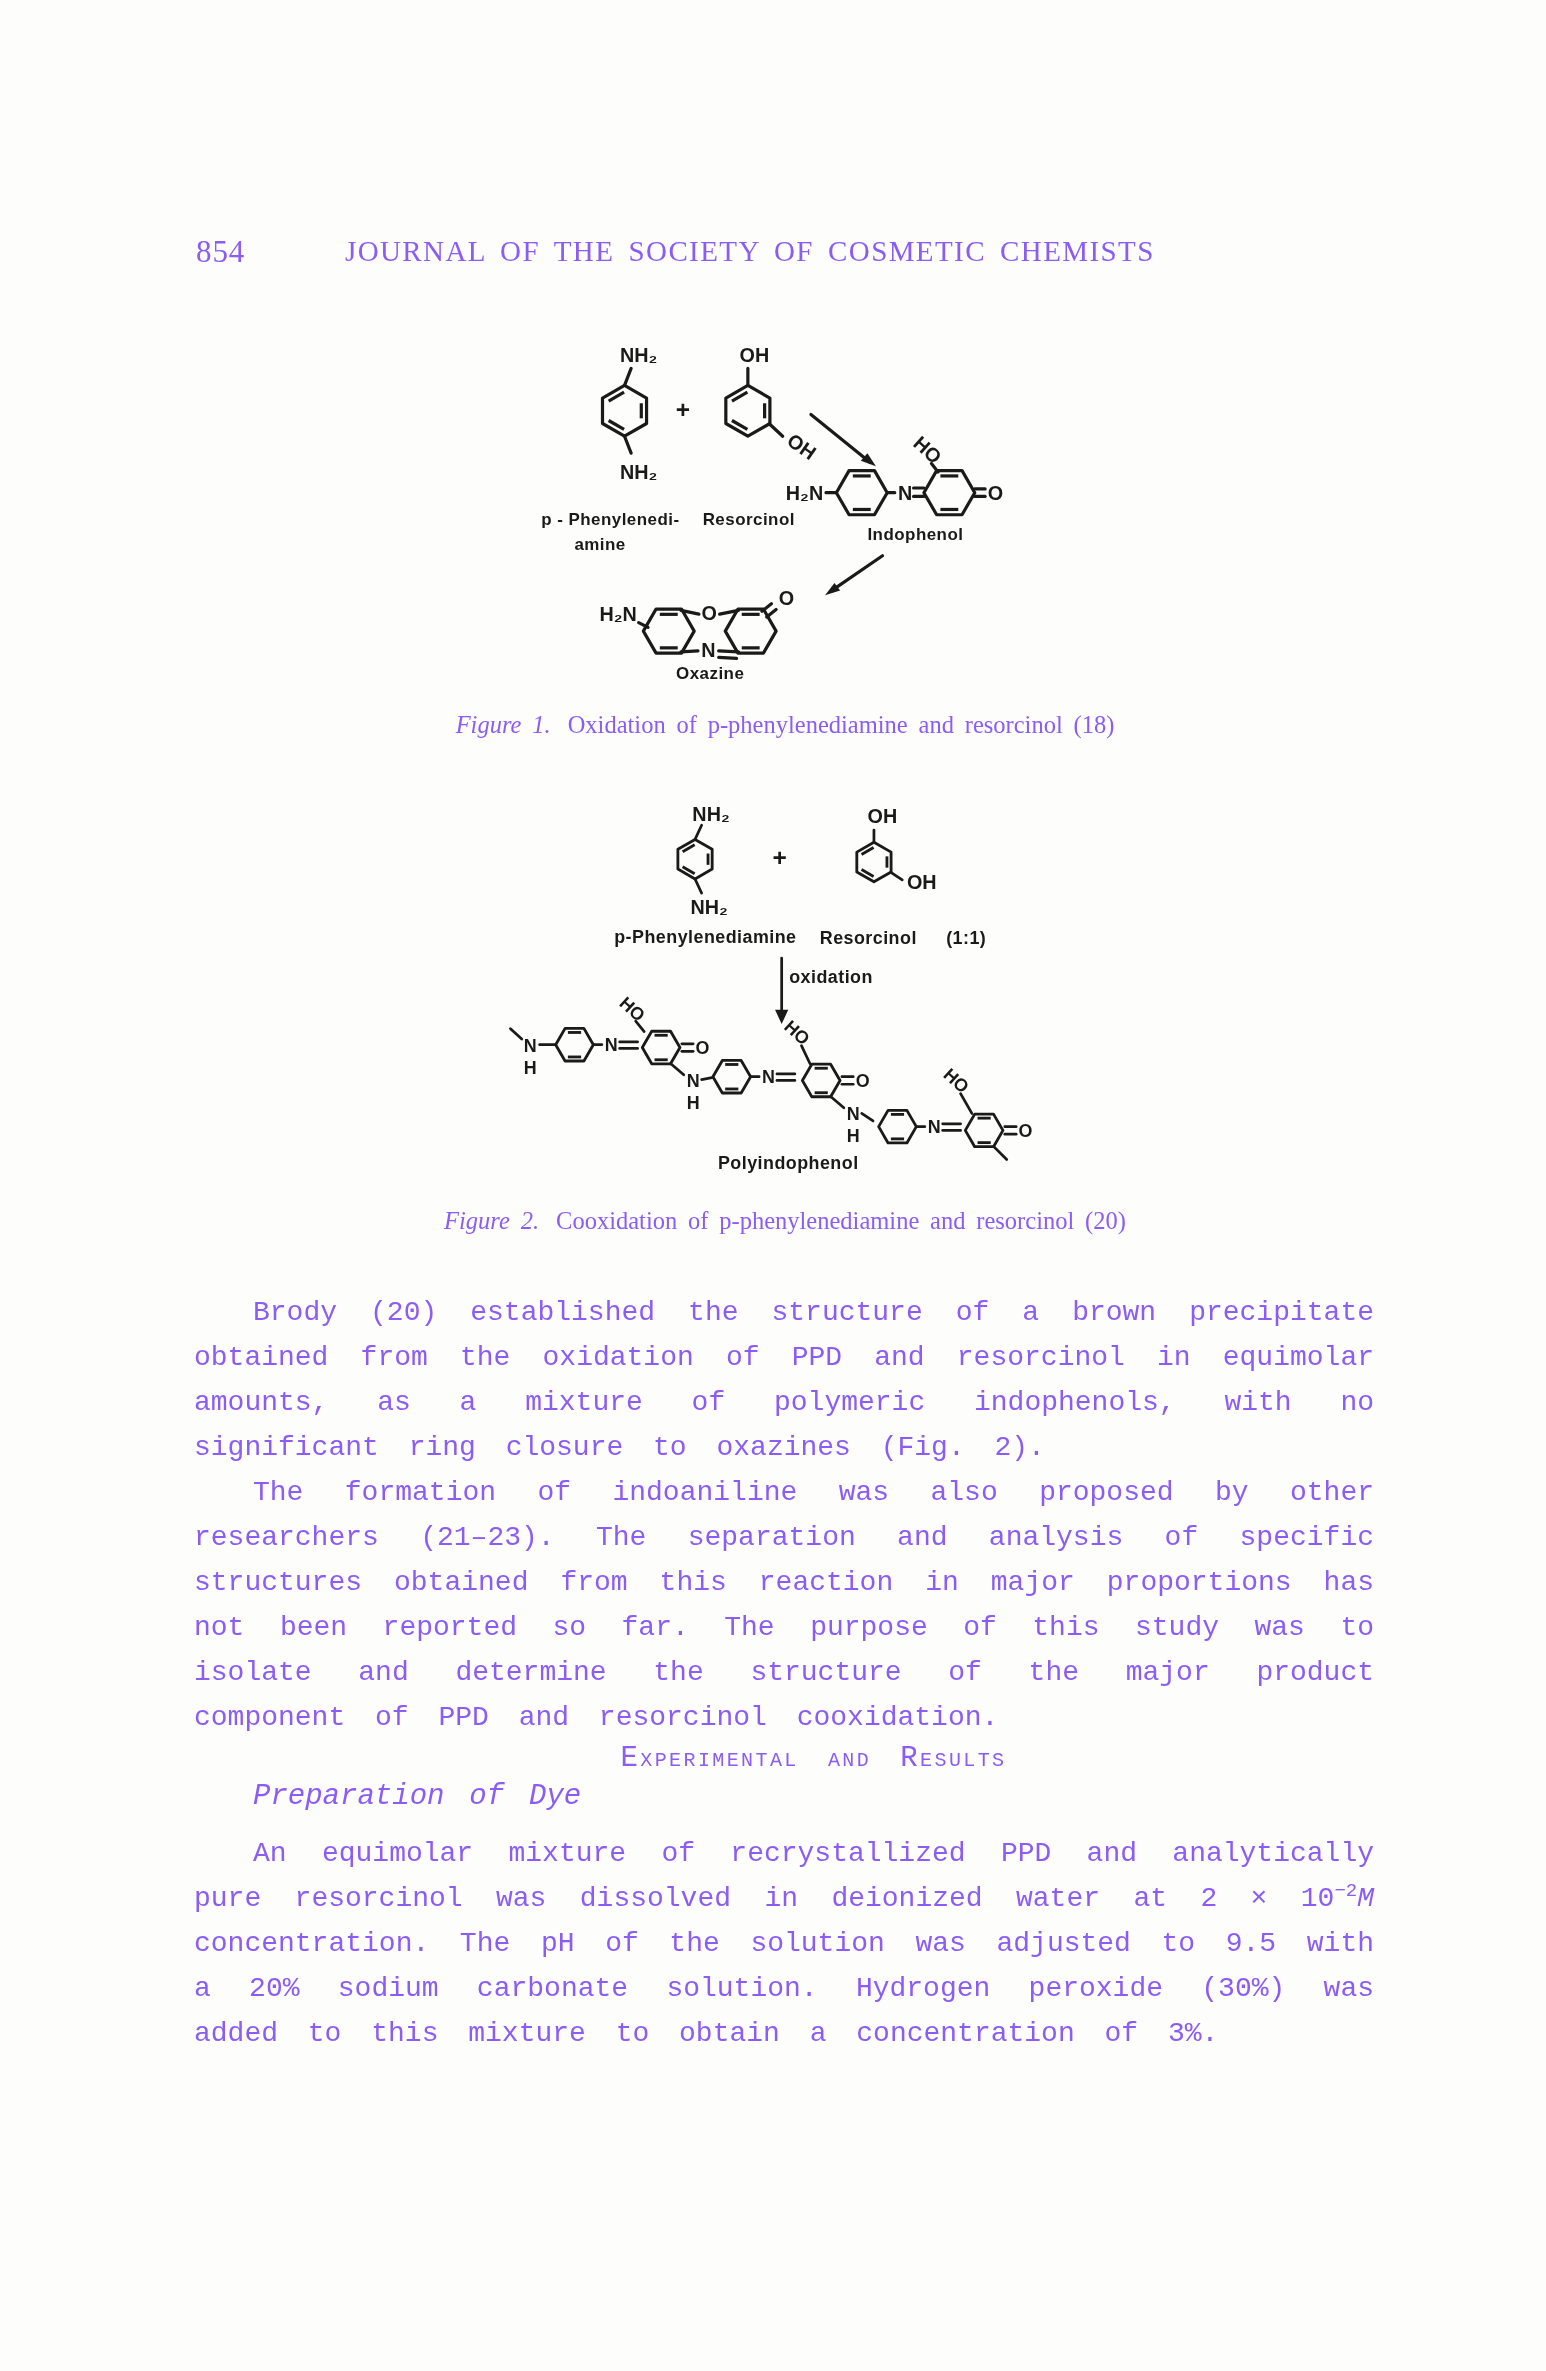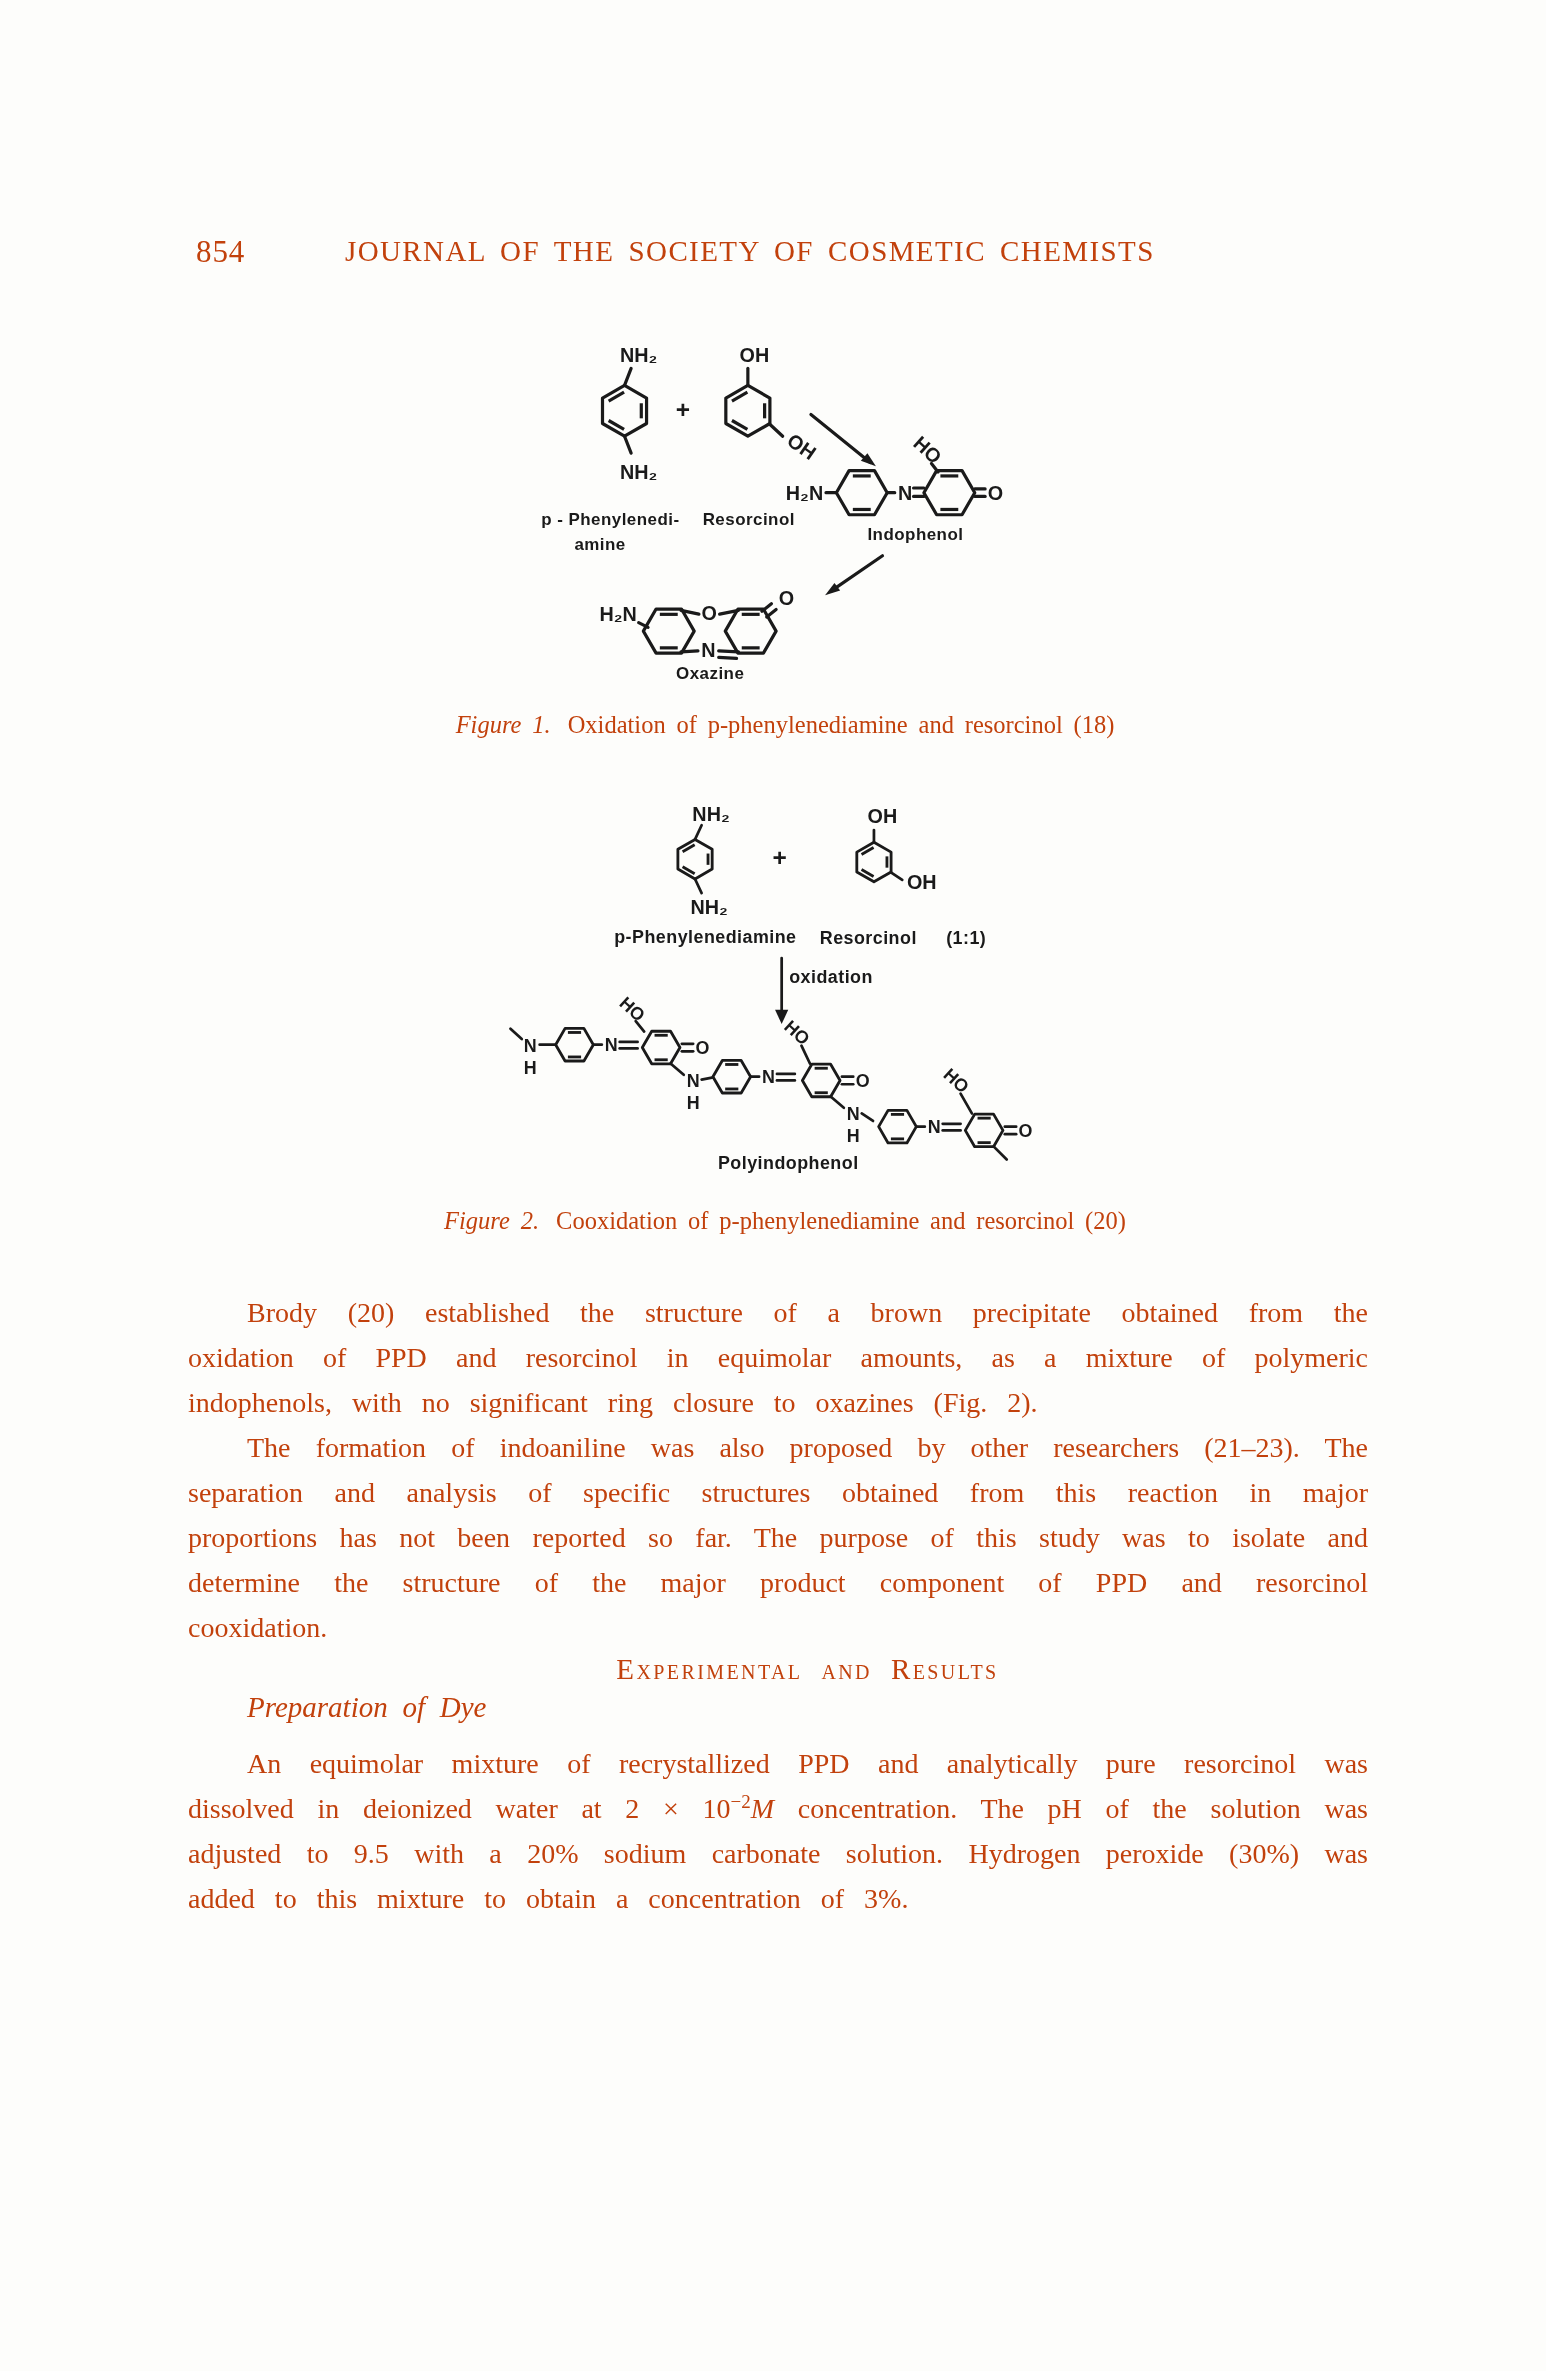--- a/index.html
+++ b/index.html
@@ -1,18 +1,18 @@
 <!DOCTYPE html>
 <html style="font-size:15px"><head>
 <meta charset="utf-8">
 <style>
   html,body{margin:0;padding:0;background:#e8e8e4;}
   .page{
     position:relative;width:1546px;height:2372px;margin:0 auto;
-    background:#fdfdfb;color:#c2410c;overflow:hidden;
+    background:#fdfdfb;color:#8b5cf6;overflow:hidden;
     font-family:"Liberation Serif","DejaVu Serif",serif;
   }
   
   .hdr-num{position:absolute;left:196px;top:234px;font-size:31px;letter-spacing:0.9px;}
   .hdr-title{position:absolute;left:334px;top:235px;font-size:29px;letter-spacing:1.4px;word-spacing:5.6px;margin-left:11px;}
   
   svg.fig{position:absolute;overflow:visible;}
   #fig1{left:471px;top:311px;}
   #fig2{left:405px;top:796px;}
   .bond{stroke:#1a1a1a;stroke-width:3.4;fill:none;stroke-linecap:round;}
@@ -27,22 +27,22 @@
   .nm2{font:bold 19px "Liberation Sans","DejaVu Sans",sans-serif;text-anchor:middle;letter-spacing:.5px;}
   .plus{font:bold 26px "Liberation Sans","DejaVu Sans",sans-serif;text-anchor:middle;}
   .ae{text-anchor:end;}
   .as{text-anchor:start;}
   
   .caption{position:absolute;left:188px;width:1194px;text-align:center;font-size:24.5px;word-spacing:4.7px;}
   #cap1{top:711px;}
   #cap2{top:1207px;}
   .cap-label{font-style:italic;margin-right:17px;}
   
-  .flow{position:absolute;left:188px;top:1290px;width:1180px;
-        font-size:28px;line-height:45px;text-align:justify;word-spacing:13px;}
+  .flow{position:absolute;left:194px;top:1290px;width:1180px;
+        font-size:28px;line-height:45px;text-align:justify;word-spacing:13px;font-family:Liberation Mono, monospace;}
   .flow p{margin:0;text-indent:59px;}
   .sec-heading{margin:32px 0 0;text-align:center;text-indent:0;
        font-variant:small-caps;font-size:29px;letter-spacing:2.4px;word-spacing:9.4px;line-height:38px;}
   .sub-heading{margin:36px 0 0;text-align:left;text-indent:0;
        font-style:italic;font-size:29px;word-spacing:7.5px;line-height:38px;}
   #para3{margin-top:15px;}
   .sup{vertical-align:super;font-size:19px;line-height:0;}
   .mit{font-style:italic;}
 </style>
 </head>

